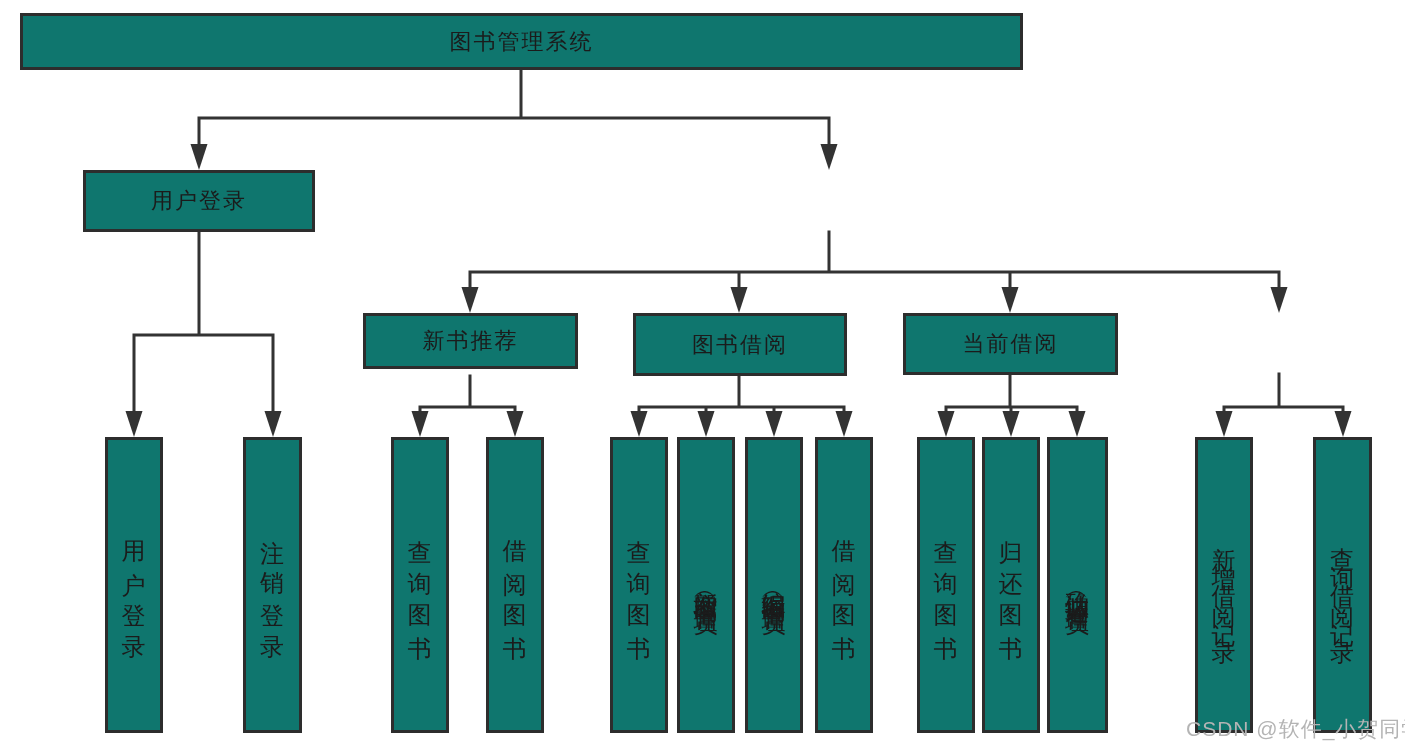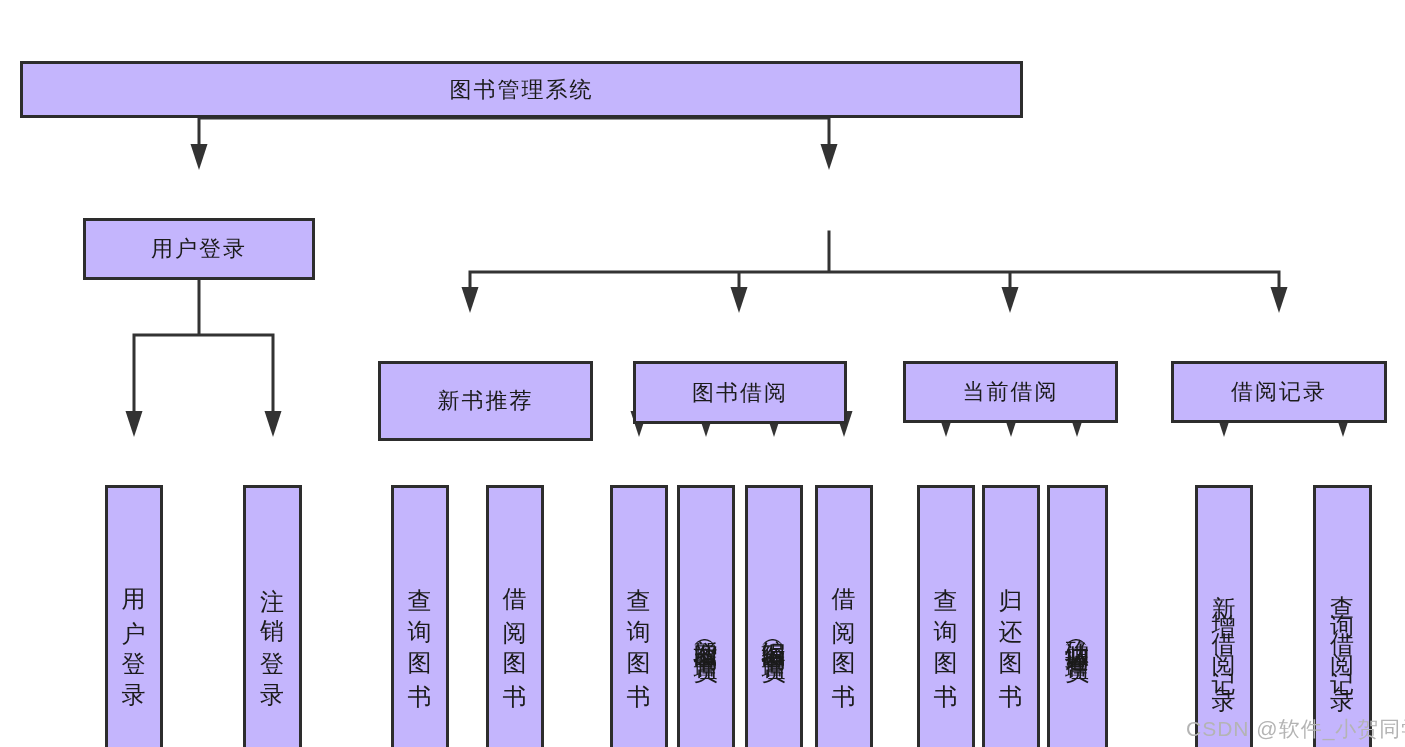--- a/index.html
+++ b/index.html
@@ -10,22 +10,22 @@
     --bg:#ffffff;
   }
   html,body{margin:0;padding:0;background:var(--bg);}
   .stage{
     position:relative;width:1405px;height:747px;background:var(--bg);
     overflow:hidden;font-family:"Liberation Sans","DejaVu Sans",sans-serif;
   }
   .connectors{position:absolute;left:0;top:0;z-index:0;}
   .box{
     position:absolute;box-sizing:border-box;border:3px solid var(--border);
-    background:#c4b5fd;display:flex;align-items:center;justify-content:center;
-    z-index:1;color:var(--text);margin-top:48px;
+    background:#0f766e;display:flex;align-items:center;justify-content:center;
+    z-index:1;color:var(--text);
   }
   .hbox{font-size:22px;letter-spacing:2px;}
   .vbox{z-index:1;}
   .vlabel{
     writing-mode:vertical-rl;text-orientation:mixed;
     font-size:24px;line-height:1.05;color:var(--text);
   }
   .watermark{
     position:absolute;left:1186px;top:715px;z-index:10;
     font-size:21px;color:var(--wm);white-space:nowrap;letter-spacing:1px;
@@ -77,31 +77,28 @@
   </svg>
 
   <div class="box hbox" style="left:20px;top:13px;width:1003px;height:57px">
     <span>图书管理系统</span>
   </div>
 
   <div class="box hbox" style="left:83px;top:170px;width:232px;height:62px">
     <span>用户登录</span>
   </div>
 
-  <div class="box hbox" style="left:378px;top:313px;width:215px;height:80px">
+  <div class="box hbox" style="left:363px;top:313px;width:215px;height:56px">
     <span>新书推荐</span>
   </div>
   <div class="box hbox" style="left:633px;top:313px;width:214px;height:63px">
     <span>图书借阅</span>
   </div>
   <div class="box hbox" style="left:903px;top:313px;width:215px;height:62px">
     <span>当前借阅</span>
-  </div>
-  <div class="box hbox" style="left:1171px;top:313px;width:216px;height:62px">
-    <span>借阅记录</span>
   </div>
 
   <div class="box vbox" style="left:105px;top:437px;width:58px;height:296px">
     <span class="vlabel" style="letter-spacing: 32px;">用户登录</span>
   </div>
   <div class="box vbox" style="left:243px;top:437px;width:59px;height:296px">
     <span class="vlabel" style="letter-spacing: 32px;">注销登录</span>
   </div>
 
   <div class="box vbox" style="left:391px;top:437px;width:58px;height:296px">

